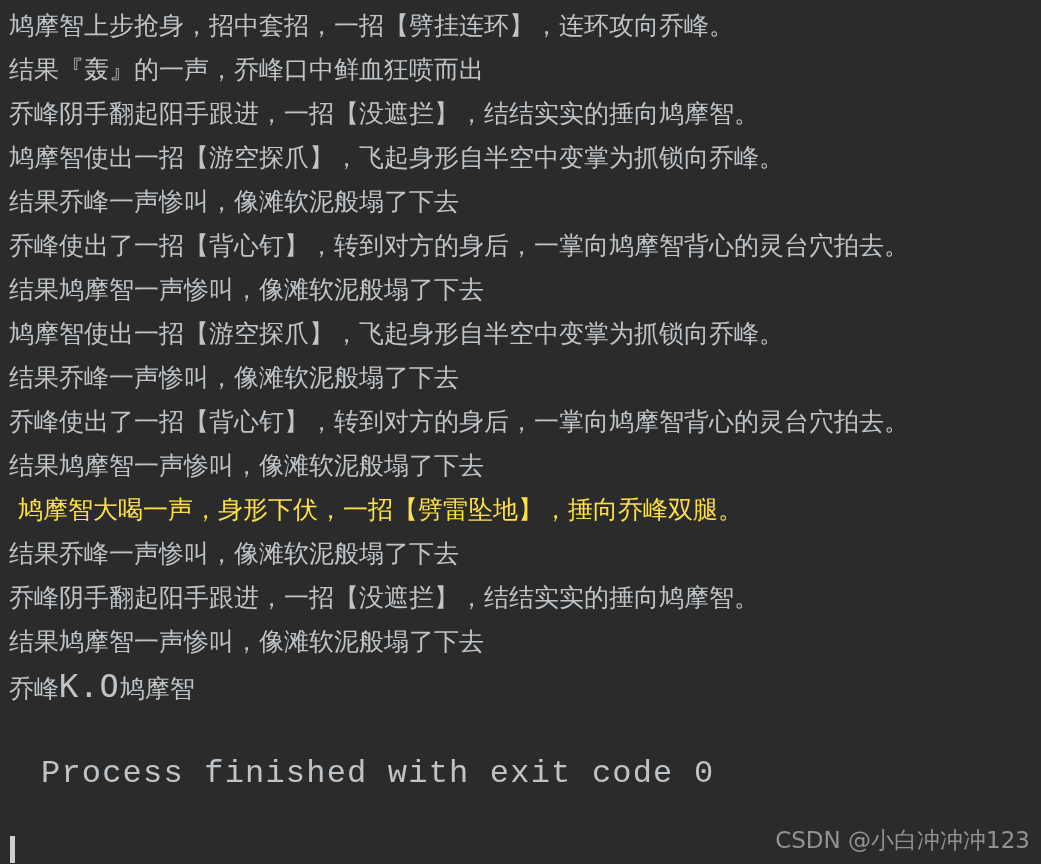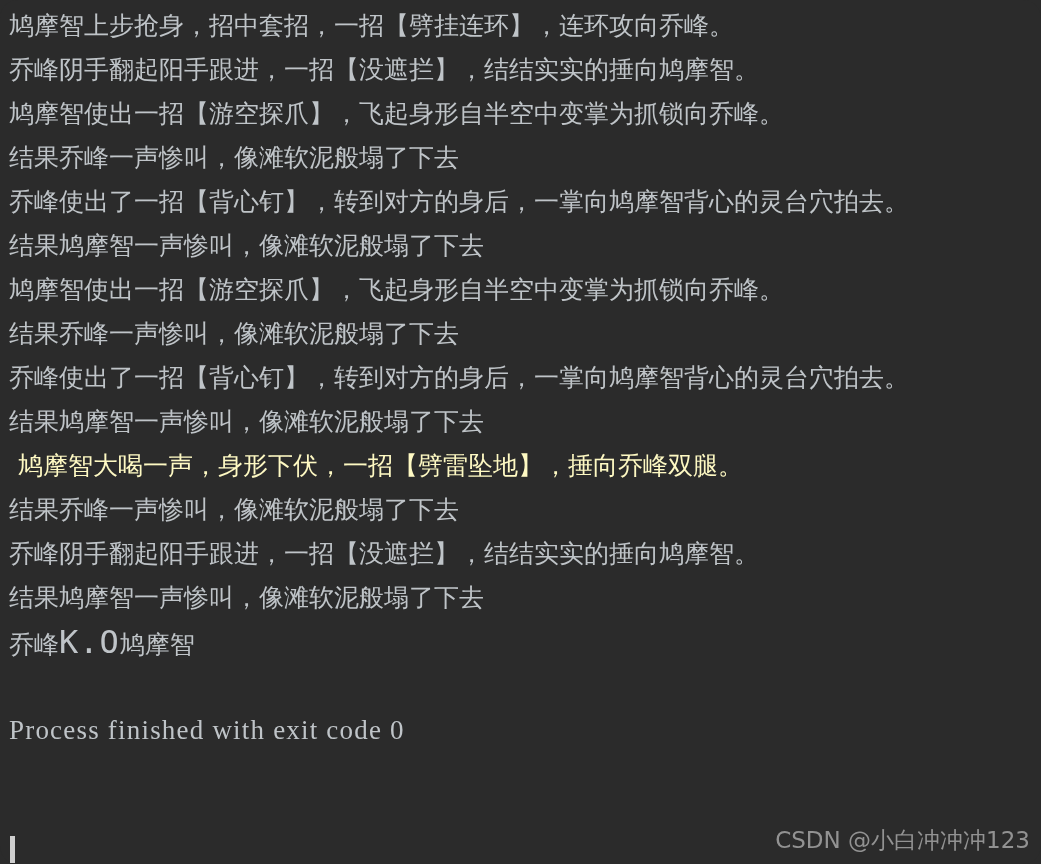--- a/index.html
+++ b/index.html
@@ -32,24 +32,25 @@
     line-height: 44px;
     padding-left: 9px;
     color: #bfc4c8;
     font-size: 25px;
     font-family: "DejaVu Sans", "Liberation Sans", sans-serif;
     white-space: pre;
     letter-spacing: 0px;
   }
 
   .line.mono {
-    font-family: Liberation Serif, serif;
-    font-size: 27px;
+    font-family: Liberation Mono, monospace;
+    font-size: 32px;
     color: #bfc4c8;
     letter-spacing: 1.2px;
+    margin-left: 32px;
   }
 
   .line.blank {
     height: 44px;
   }
 
   
   .line .mono-inline {
     font-family: "DejaVu Sans Mono", "Liberation Mono", monospace;
     font-size: 32px;
@@ -75,30 +76,31 @@
     white-space: pre;
     opacity: 0.92;
   }
 </style>
 </head>
 <body style="background: rgb(43, 43, 43);">
 
 <div id="console" style="background: rgb(43, 43, 43); border-radius: 18px;">
 
   <div class="line" style="color: rgb(191, 196, 200);">鸠摩智上步抢身，招中套招，一招【劈挂连环】，连环攻向乔峰。</div>
+  <div class="line" style="color: rgb(191, 196, 200);">结果『轰』的一声，乔峰口中鲜血狂喷而出</div>
   <div class="line" style="color: rgb(191, 196, 200);">乔峰阴手翻起阳手跟进，一招【没遮拦】，结结实实的捶向鸠摩智。</div>
   <div class="line" style="color: rgb(191, 196, 200);">鸠摩智使出一招【游空探爪】，飞起身形自半空中变掌为抓锁向乔峰。</div>
   <div class="line" style="color: rgb(191, 196, 200);">结果乔峰一声惨叫，像滩软泥般塌了下去</div>
   <div class="line" style="color: rgb(191, 196, 200);">乔峰使出了一招【背心钉】，转到对方的身后，一掌向鸠摩智背心的灵台穴拍去。</div>
   <div class="line" style="color: rgb(191, 196, 200);">结果鸠摩智一声惨叫，像滩软泥般塌了下去</div>
   <div class="line" style="color: rgb(191, 196, 200);">鸠摩智使出一招【游空探爪】，飞起身形自半空中变掌为抓锁向乔峰。</div>
   <div class="line" style="color: rgb(191, 196, 200);">结果乔峰一声惨叫，像滩软泥般塌了下去</div>
   <div class="line" style="color: rgb(191, 196, 200);">乔峰使出了一招【背心钉】，转到对方的身后，一掌向鸠摩智背心的灵台穴拍去。</div>
   <div class="line" style="color: rgb(191, 196, 200);">结果鸠摩智一声惨叫，像滩软泥般塌了下去</div>
-  <div class="line" style="color: #fef9c3; padding-left: 18px;">鸠摩智大喝一声，身形下伏，一招【劈雷坠地】，捶向乔峰双腿。</div>
+  <div class="line" style="color: #fde047; padding-left: 18px;">鸠摩智大喝一声，身形下伏，一招【劈雷坠地】，捶向乔峰双腿。</div>
   <div class="line" style="color: rgb(191, 196, 200);">结果乔峰一声惨叫，像滩软泥般塌了下去</div>
   <div class="line" style="color: rgb(191, 196, 200);">乔峰阴手翻起阳手跟进，一招【没遮拦】，结结实实的捶向鸠摩智。</div>
   <div class="line" style="color: rgb(191, 196, 200);">结果鸠摩智一声惨叫，像滩软泥般塌了下去</div>
 
   <div class="line" style="color: rgb(191, 196, 200);"><span>乔峰</span><span class="mono-inline">K.O</span><span>鸠摩智</span></div>
 
   <div class="line blank" style="color: rgb(191, 196, 200);"></div>
 
   <div class="line mono" style="color: rgb(191, 196, 200);">Process finished with exit code 0</div>
 

